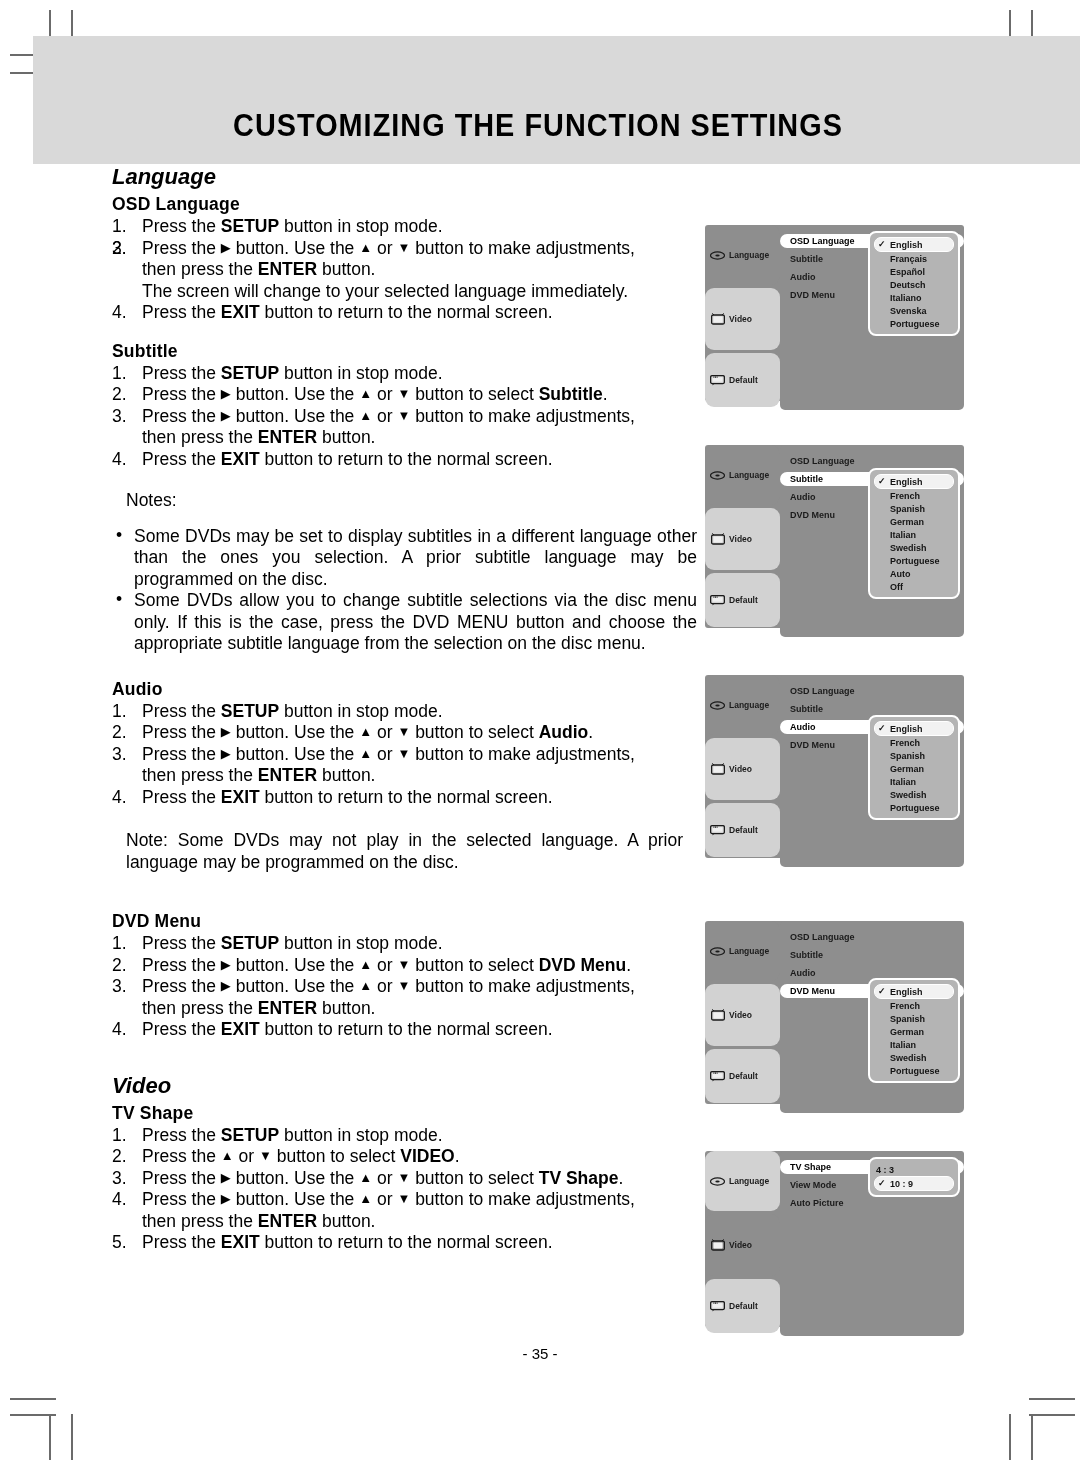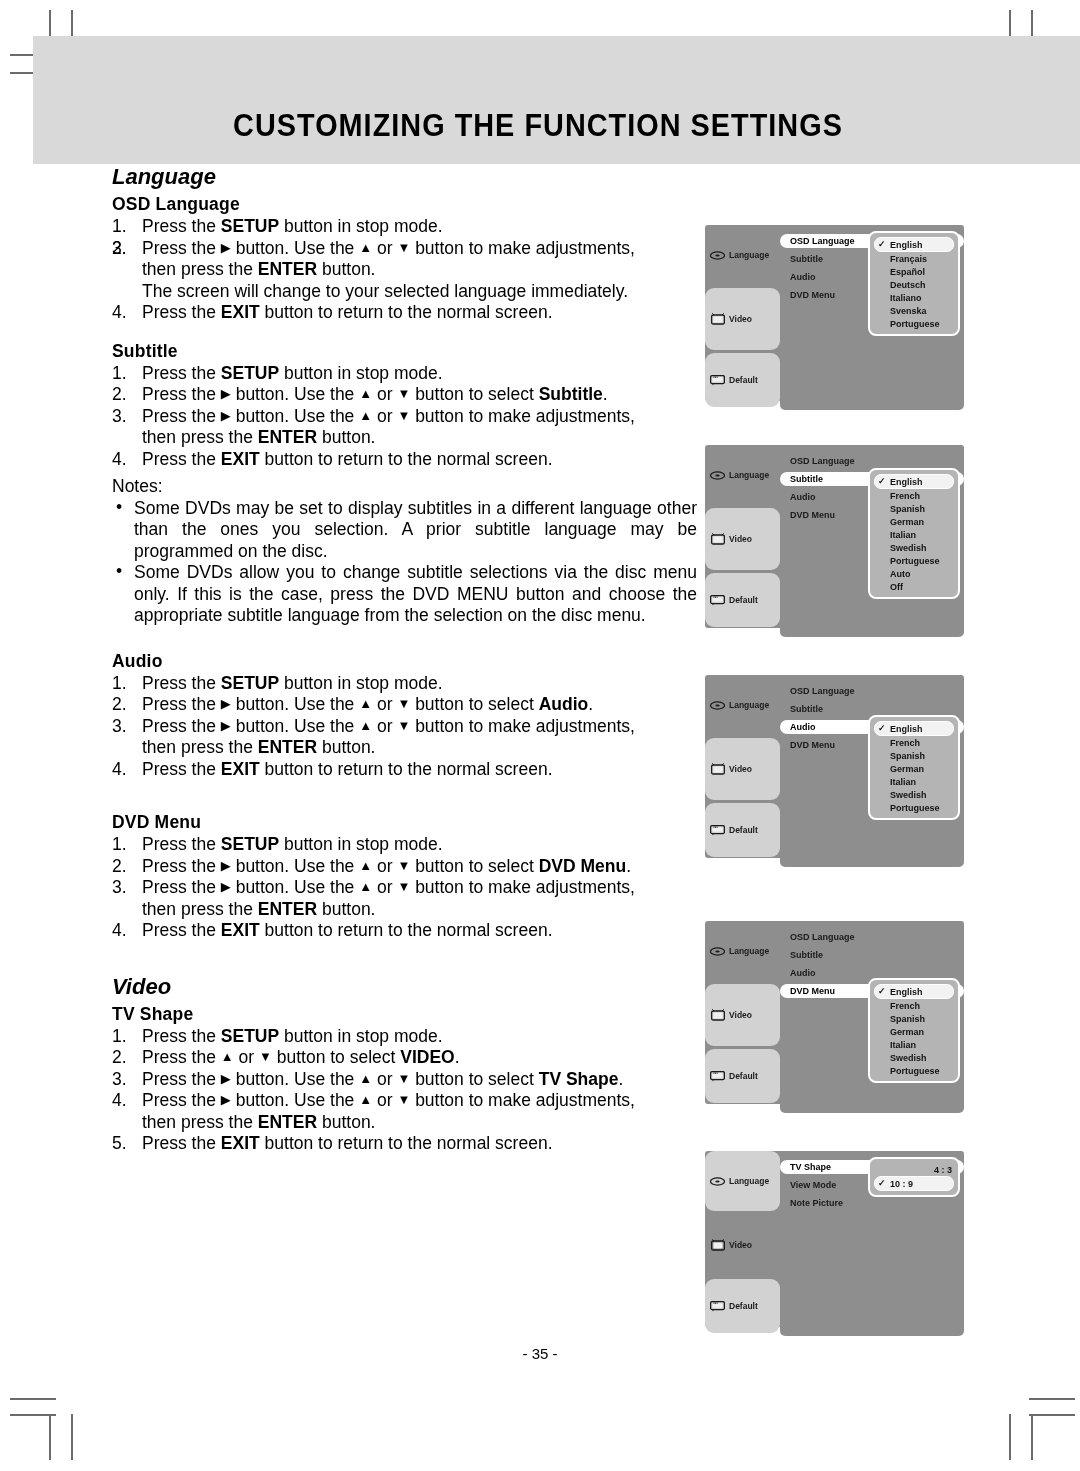--- a/index.html
+++ b/index.html
@@ -47,21 +47,21 @@
     letter-spacing:.2px;
   }
   ol.steps{margin:0;padding:0;list-style:none;}
   ol.steps li{
     font-size:17.5px;line-height:21.5px;
     padding-left:30px;position:relative;
     text-indent:0;
   }
   ol.steps li .num{position:absolute;left:0;top:0;width:26px;text-align:left;}
   ol.steps li .cont{display:block;}
-  p.para{font-size:17.5px;line-height:21.5px;margin:0;padding:0;}
+  p.para{font-size:17.5px;line-height:21.5px;margin:14px;padding:0;}
   p.just{text-align:justify;}
   ul.notes{margin:0;padding:0;list-style:none;}
   ul.notes li{
     font-size:17.5px;line-height:21.5px;
     padding-left:22px;position:relative;text-align:justify;
   }
   ul.notes li .bullet{position:absolute;left:4px;top:-1px;}
   .gap-m{height:17px;}
   .gap-l{height:24px;}
   .arrow{font-size:13px;line-height:1;position:relative;top:-2px;}
@@ -123,21 +123,21 @@
     background:#f2f2f2;
     border:1px solid #ffffff;
     border-radius:7px;
     margin:0 4px;
     padding:1.5px 6px 1.5px 15px;
   }
   .osd .opt .chk{
     position:absolute;left:6px;top:1px;font-size:9px;font-weight:bold;
   }
   .osd .opt.sel .chk{left:3px;}
-  .osd .opt.center{text-align:right;padding-left:6px;}
+  .osd .opt.center{text-align:left;padding-left:6px;}
 
   
   #page-number{
     position:absolute;left:0;top:1345px;width:1080px;text-align:center;
     font-size:15px;
   }
 </style>
 </head>
 <body>
 
@@ -204,20 +204,21 @@
 
     <div>
       <h3 class="sub">Audio</h3>
       <ol class="steps">
           <li><span class="num">1.</span><span><span>Press the </span><span style="font-weight: bold;">SETUP</span><span> button in stop mode.</span></span></li>
           <li><span class="num">2.</span><span><span>Press the </span><span class="arrow">▶</span><span> button. Use the </span><span class="arrow">▲</span><span> or </span><span class="arrow">▼</span><span> button to select </span><span style="font-weight: bold;">Audio</span><span>.</span></span></li>
           <li><span class="num">3.</span><span><span>Press the </span><span class="arrow">▶</span><span> button. Use the </span><span class="arrow">▲</span><span> or </span><span class="arrow">▼</span><span> button to make adjustments,</span></span><span class="cont"><span>then press the </span><span style="font-weight: bold;">ENTER</span><span> button.</span></span></li>
           <li><span class="num">4.</span><span><span>Press the </span><span style="font-weight: bold;">EXIT</span><span> button to return to the normal screen.</span></span></li>
         </ol>
       <div style="height:8px;"></div>
+      <p class="para just">Note: Some DVDs may not play in the selected language. A prior language may be programmed on the disc.</p>
     </div>
 
     <div class="gap-l"></div>
 
     <div>
       <h3 class="sub">DVD Menu</h3>
       <ol class="steps">
           <li><span class="num">1.</span><span><span>Press the </span><span style="font-weight: bold;">SETUP</span><span> button in stop mode.</span></span></li>
           <li><span class="num">2.</span><span><span>Press the </span><span class="arrow">▶</span><span> button. Use the </span><span class="arrow">▲</span><span> or </span><span class="arrow">▼</span><span> button to select </span><span style="font-weight: bold;">DVD Menu</span><span>.</span></span></li>
           <li><span class="num">3.</span><span><span>Press the </span><span class="arrow">▶</span><span> button. Use the </span><span class="arrow">▲</span><span> or </span><span class="arrow">▼</span><span> button to make adjustments,</span></span><span class="cont"><span>then press the </span><span style="font-weight: bold;">ENTER</span><span> button.</span></span></li>
@@ -480,21 +481,21 @@
                   <path d="M3.4 1.5 h1 v1.2 h-1z M5 1.5 h1 v1.2 h-1z M6.6 1.5 h1 v1.2 h-1z" fill="#1b1b1b"></path>
                   <path d="M3.2 8.4 L2 10.6 L5 8.4 Z" fill="#1b1b1b"></path>
                 </svg>
               </span>
               <span>Default</span>
             </div>
           </div>
           <div class="midpanel" style="height: 176px; padding-top: 9px;">
             <div class="mid-item sel" style="margin-bottom: 4px;">TV Shape</div>
             <div class="mid-item" style="margin-bottom: 4px;">View Mode</div>
-            <div class="mid-item" style="margin-bottom: 4px;">Note Picture</div>
+            <div class="mid-item" style="margin-bottom: 4px;">Auto Picture</div>
           </div>
           <div class="rightpanel" style="left: 163px; right: 4px; top: 6px;">
             <div class="opt center"><span>4 : 3</span></div>
             <div class="opt sel"><span class="chk">✓</span><span>10 : 9</span></div>
           </div>
         </div>
       </div>
   </div>
 
 </div>

